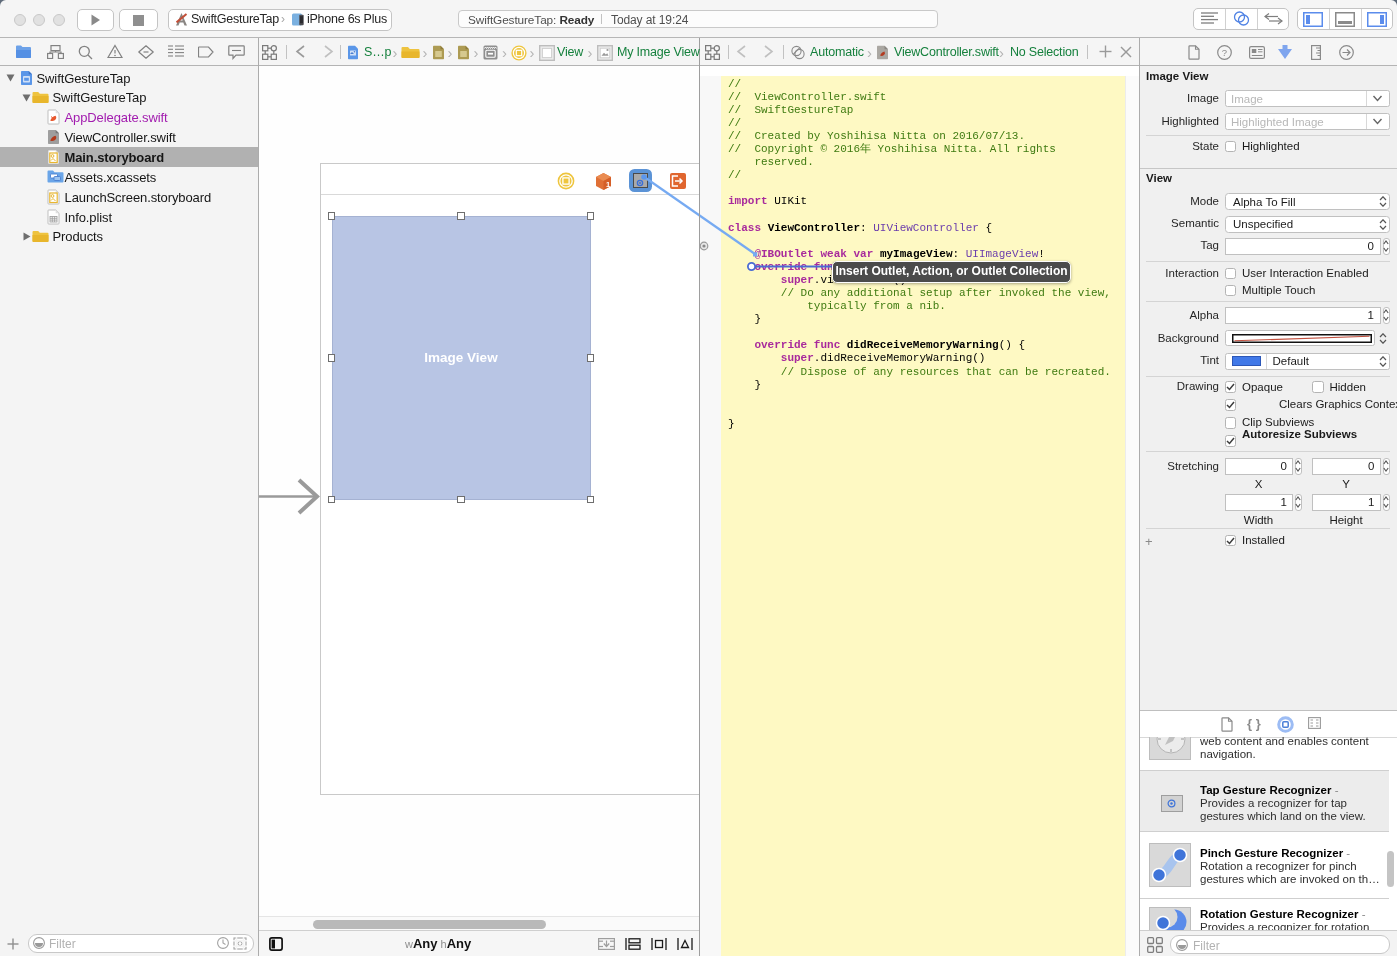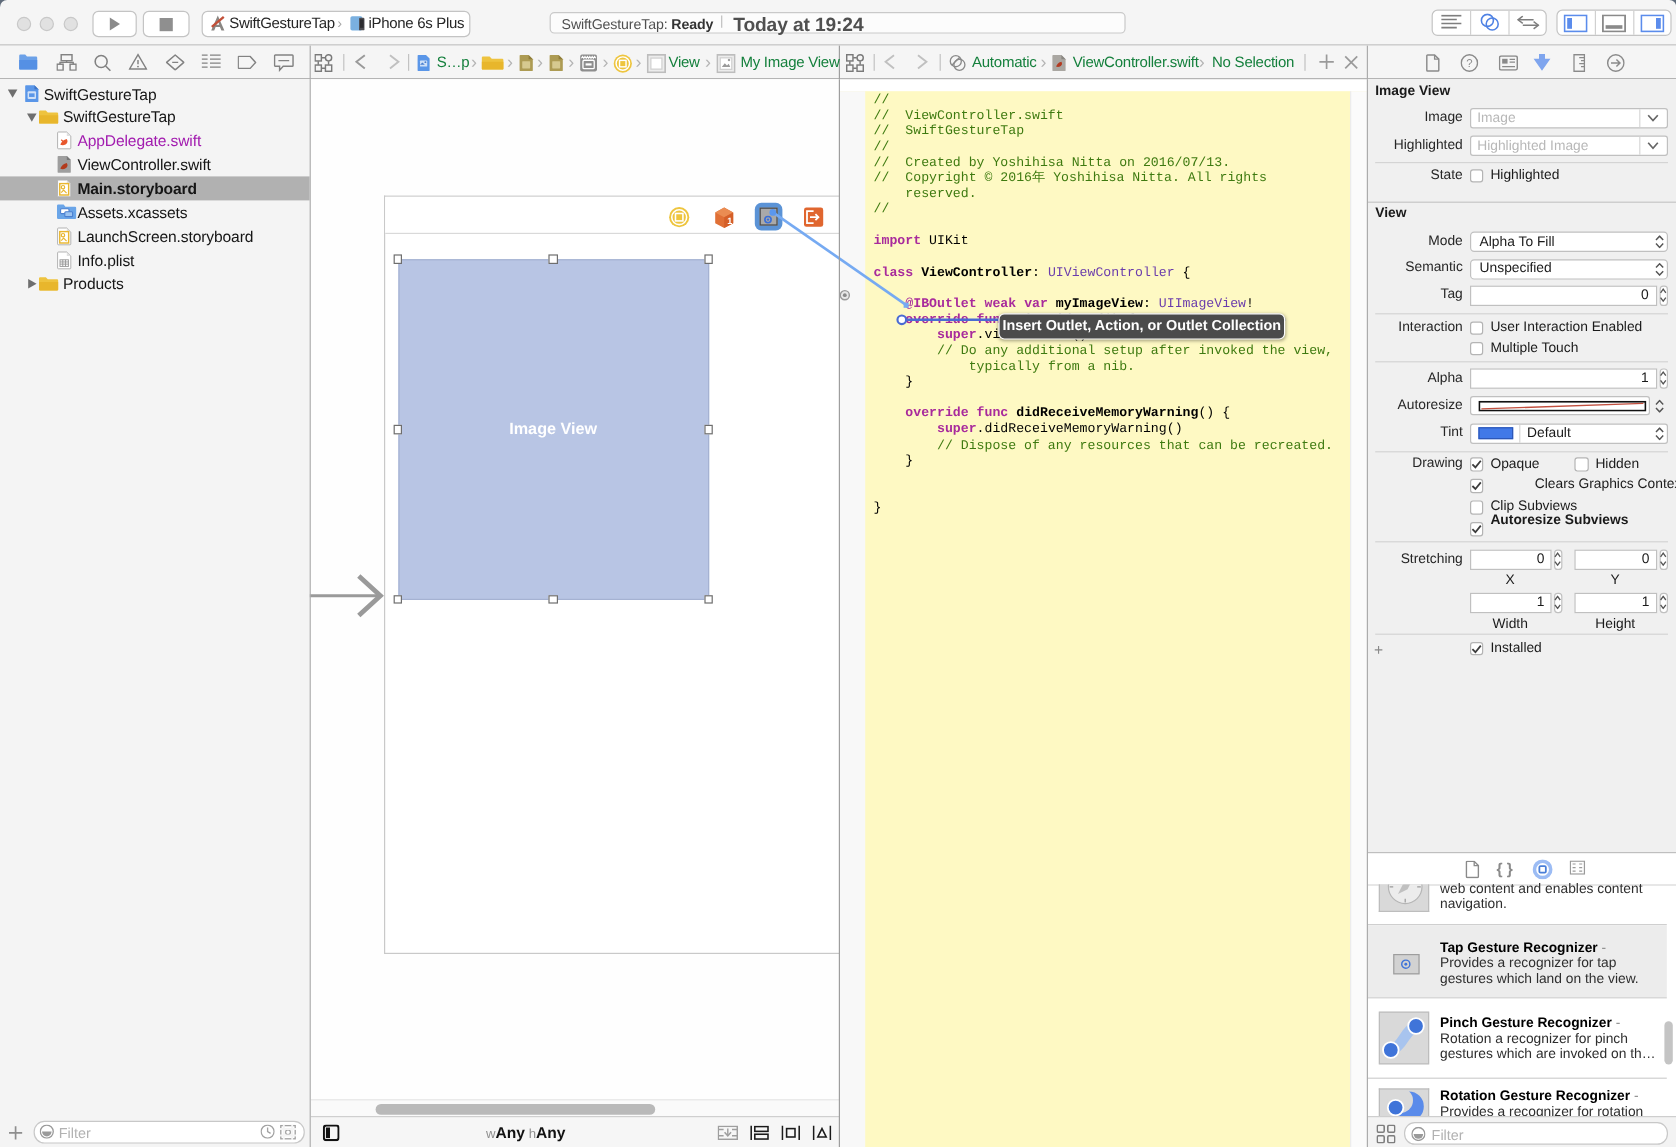--- a/index.html
+++ b/index.html
@@ -78,21 +78,21 @@
 <svg class="abs" style="left:291px;top:12px;" width="14" height="15" viewBox="0 0 14 15">
       <rect x="1" y="1.5" width="10" height="12" rx="1.5" fill="#7ab0e0"></rect>
       <rect x="8.2" y="2.8" width="4.5" height="10.5" rx="1" fill="#4d4d52"></rect>
       <rect x="9" y="4.2" width="3" height="7" fill="#2c2c30"></rect>
     </svg>
 <div class="abs" style="left:307px;top:12px;font-size:12.5px;color:#262626;letter-spacing:-0.25px;">iPhone 6s Plus</div>
 
 <div class="abs" style="left:458px;top:10px;width:480px;height:18px;background:#fcfcfc;border:1px solid #c9c9c9;border-radius:4px;"></div>
 <div class="abs" style="left:468px;top:12.5px;font-size:11.8px;color:#4f4f4f;letter-spacing:-0.1px;">SwiftGestureTap: <b style="color:#333;">Ready</b></div>
 <div class="abs" style="left:600px;top:12px;font-size:11px;color:#bbb;">|</div>
-<div class="abs" style="left:611px;top:12.5px;font-size:16px;color:#4f4f4f;letter-spacing:-0.1px;font-weight:bold;">Today at 19:24</div>
+<div class="abs" style="left:611px;top:12.5px;font-size:12px;color:#4f4f4f;letter-spacing:-0.1px;">Today at 19:24</div>
 
 <div class="abs tbtn" style="left:1193px;width:96px;top:7.5px;"></div>
 <div class="abs" style="left:1225px;top:8.5px;width:1px;height:20px;background:#d0d0d0;"></div>
 <div class="abs" style="left:1257px;top:8.5px;width:1px;height:20px;background:#d0d0d0;"></div>
 <svg class="abs" style="left:1201px;top:12px;" width="17" height="13" viewBox="0 0 17 13">
       <g stroke="#7e7e7e" stroke-width="1.3">
         <line x1="0" y1="1" x2="17" y2="1"></line>
         <line x1="0" y1="4.3" x2="13" y2="4.3"></line>
         <line x1="0" y1="7.6" x2="17" y2="7.6"></line>
         <line x1="0" y1="11" x2="13" y2="11"></line>
@@ -648,21 +648,21 @@
       <div class="cb" style="left:1224.5px;top:284.9px;"></div>
       <div class="cbl" style="left:1242px;top:284.2px;">Multiple Touch</div>
       <div class="sep" style="left:1146px;top:300.5px;width:244px;"></div>
       <div class="lbl" style="left:1059px;top:308.5px;width:160px;">Alpha</div>
       <div class="fld" style="left:1224.5px;top:306.5px;width:156px;height:17px;"></div>
       <div class="abs" style="left:1224px;top:309px;width:150px;text-align:right;font-size:11.5px;color:#1a1a1a;">1</div>
       <div class="stp" style="left:1382.5px;top:306.5px;"></div>
       <svg class="abs" style="left:1383.3px;top:309px;" width="6" height="12" viewBox="0 0 6 12">
         <path d="M0.8 4 L3 1 L5.2 4 M0.8 8 L3 11 L5.2 8" fill="none" stroke="#555" stroke-width="1.1"></path>
       </svg>
-      <div class="lbl" style="left:1059px;top:331.6px;width:160px;">Autoresize</div>
+      <div class="lbl" style="left:1059px;top:331.6px;width:160px;">Background</div>
       <div class="fld" style="left:1224.5px;top:330px;width:150px;height:16px;border-radius:2.5px;"></div>
       <svg class="abs" style="left:1231.5px;top:333.5px;" width="140" height="9" viewBox="0 0 140 9">
         <rect x="0.75" y="0.75" width="138.5" height="7.5" fill="#fff" stroke="#111" stroke-width="1.5"></rect>
         <line x1="2.5" y1="6.8" x2="137.5" y2="2.2" stroke="#c2503f" stroke-width="1.1"></line>
       </svg>
       <svg class="abs" style="left:1379px;top:333px;" width="8" height="11" viewBox="0 0 8 11">
         <path d="M1 4 L4 0.8 L7 4 M1 7 L4 10.2 L7 7" fill="none" stroke="#555" stroke-width="1.2"></path>
       </svg>
       <div class="lbl" style="left:1059px;top:354.1px;width:160px;">Tint</div>
       <div class="fld" style="left:1224.5px;top:352.5px;width:165.5px;height:17px;border-radius:2.5px;"></div>

